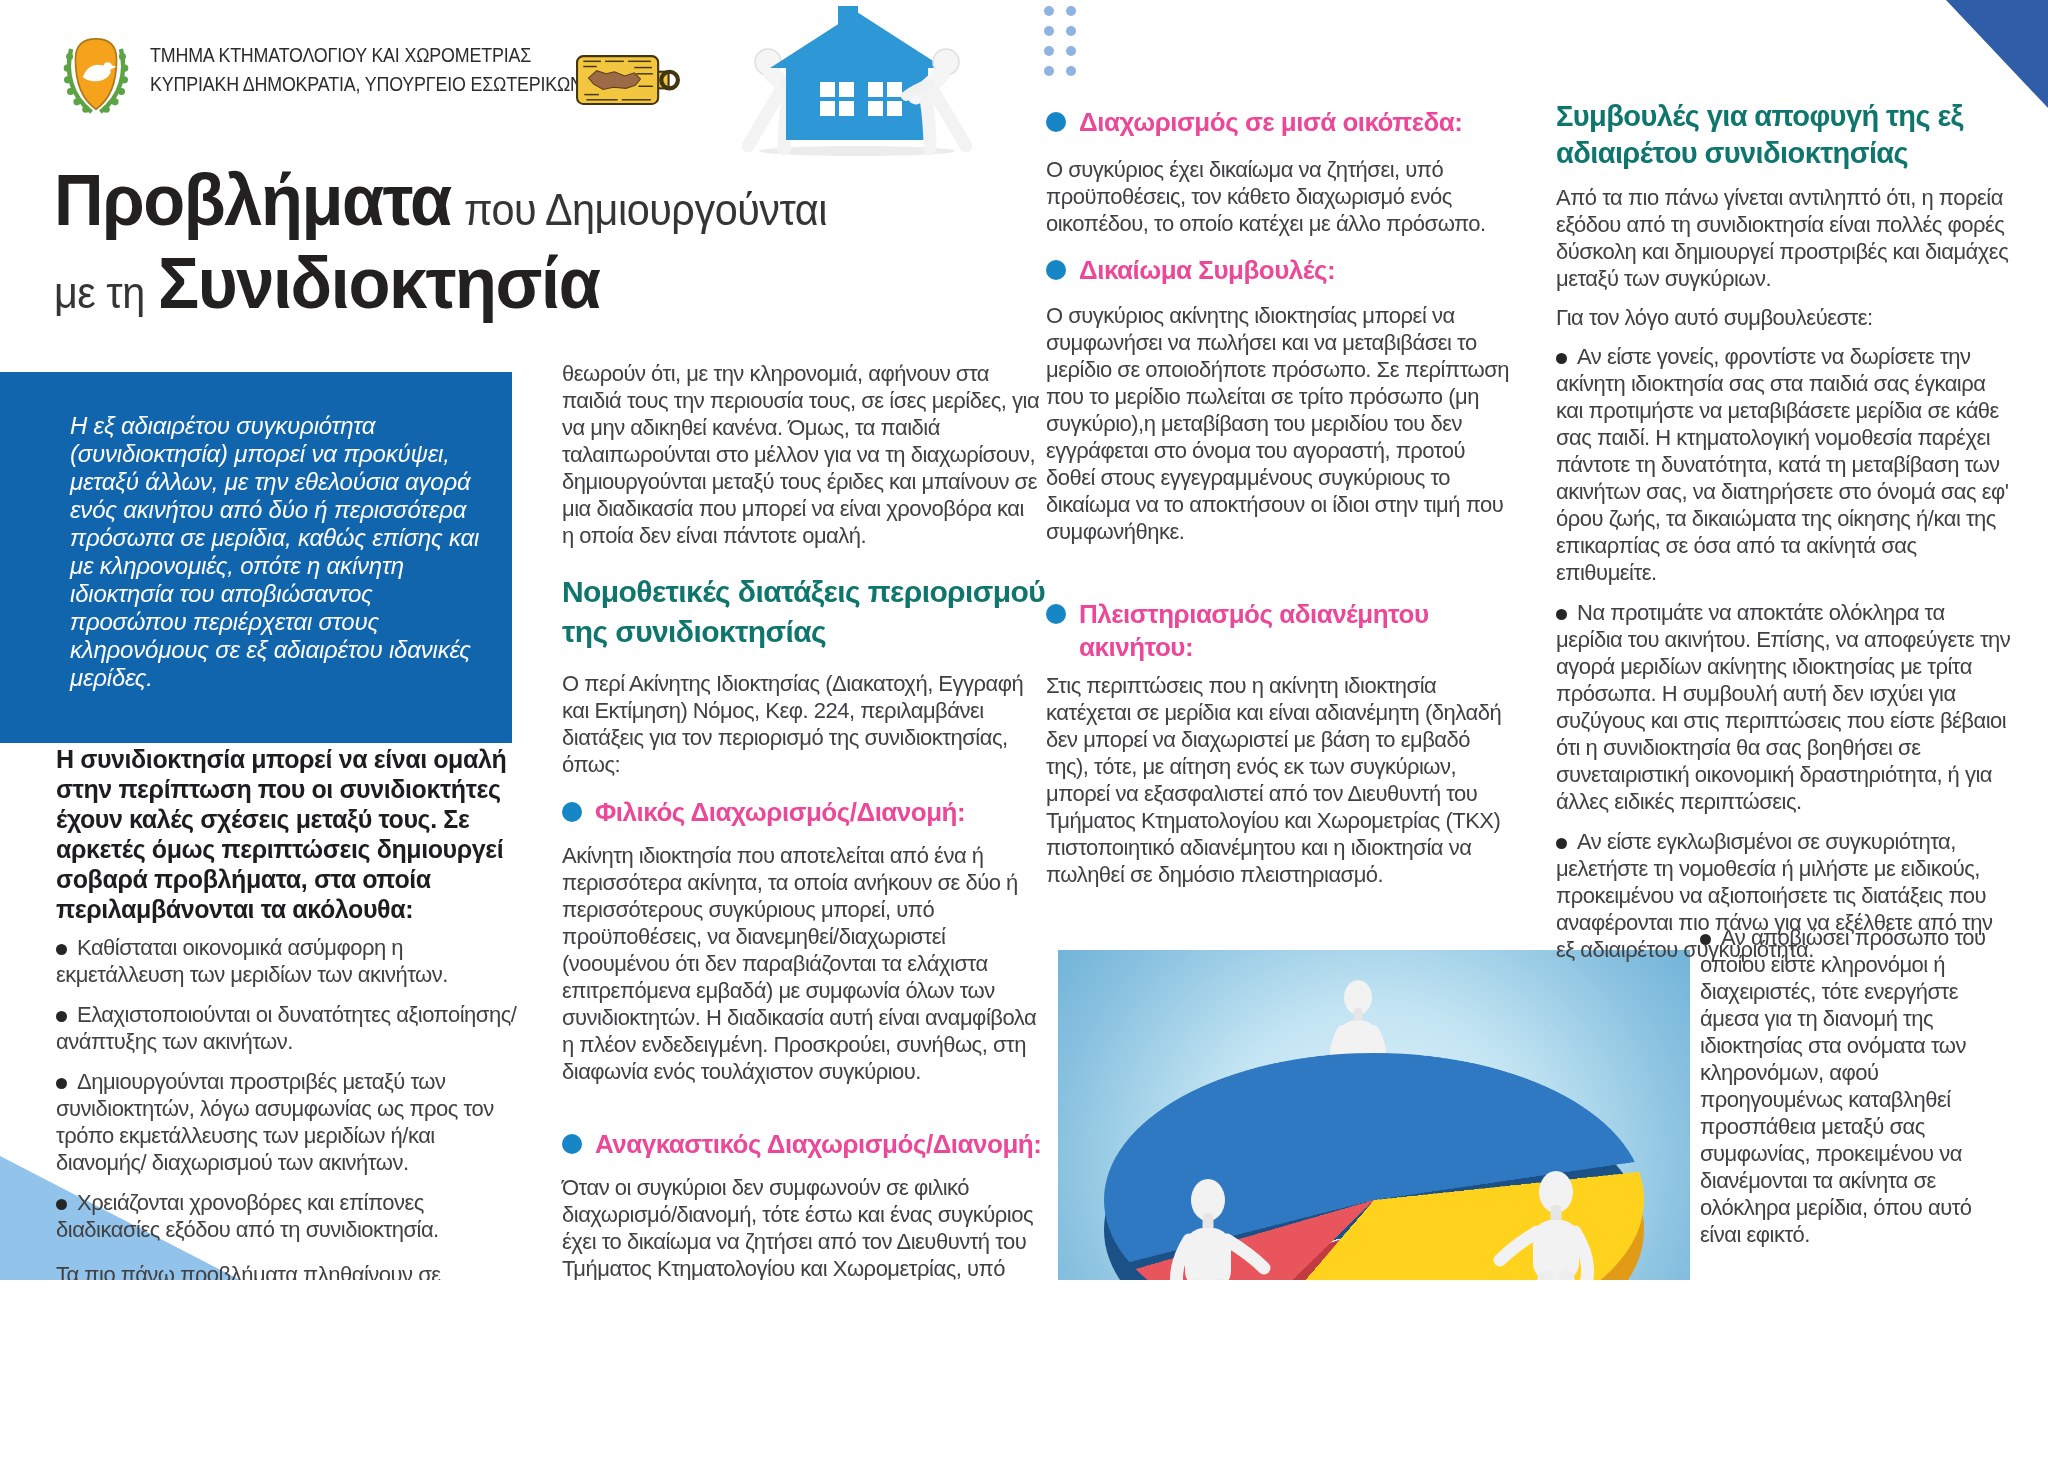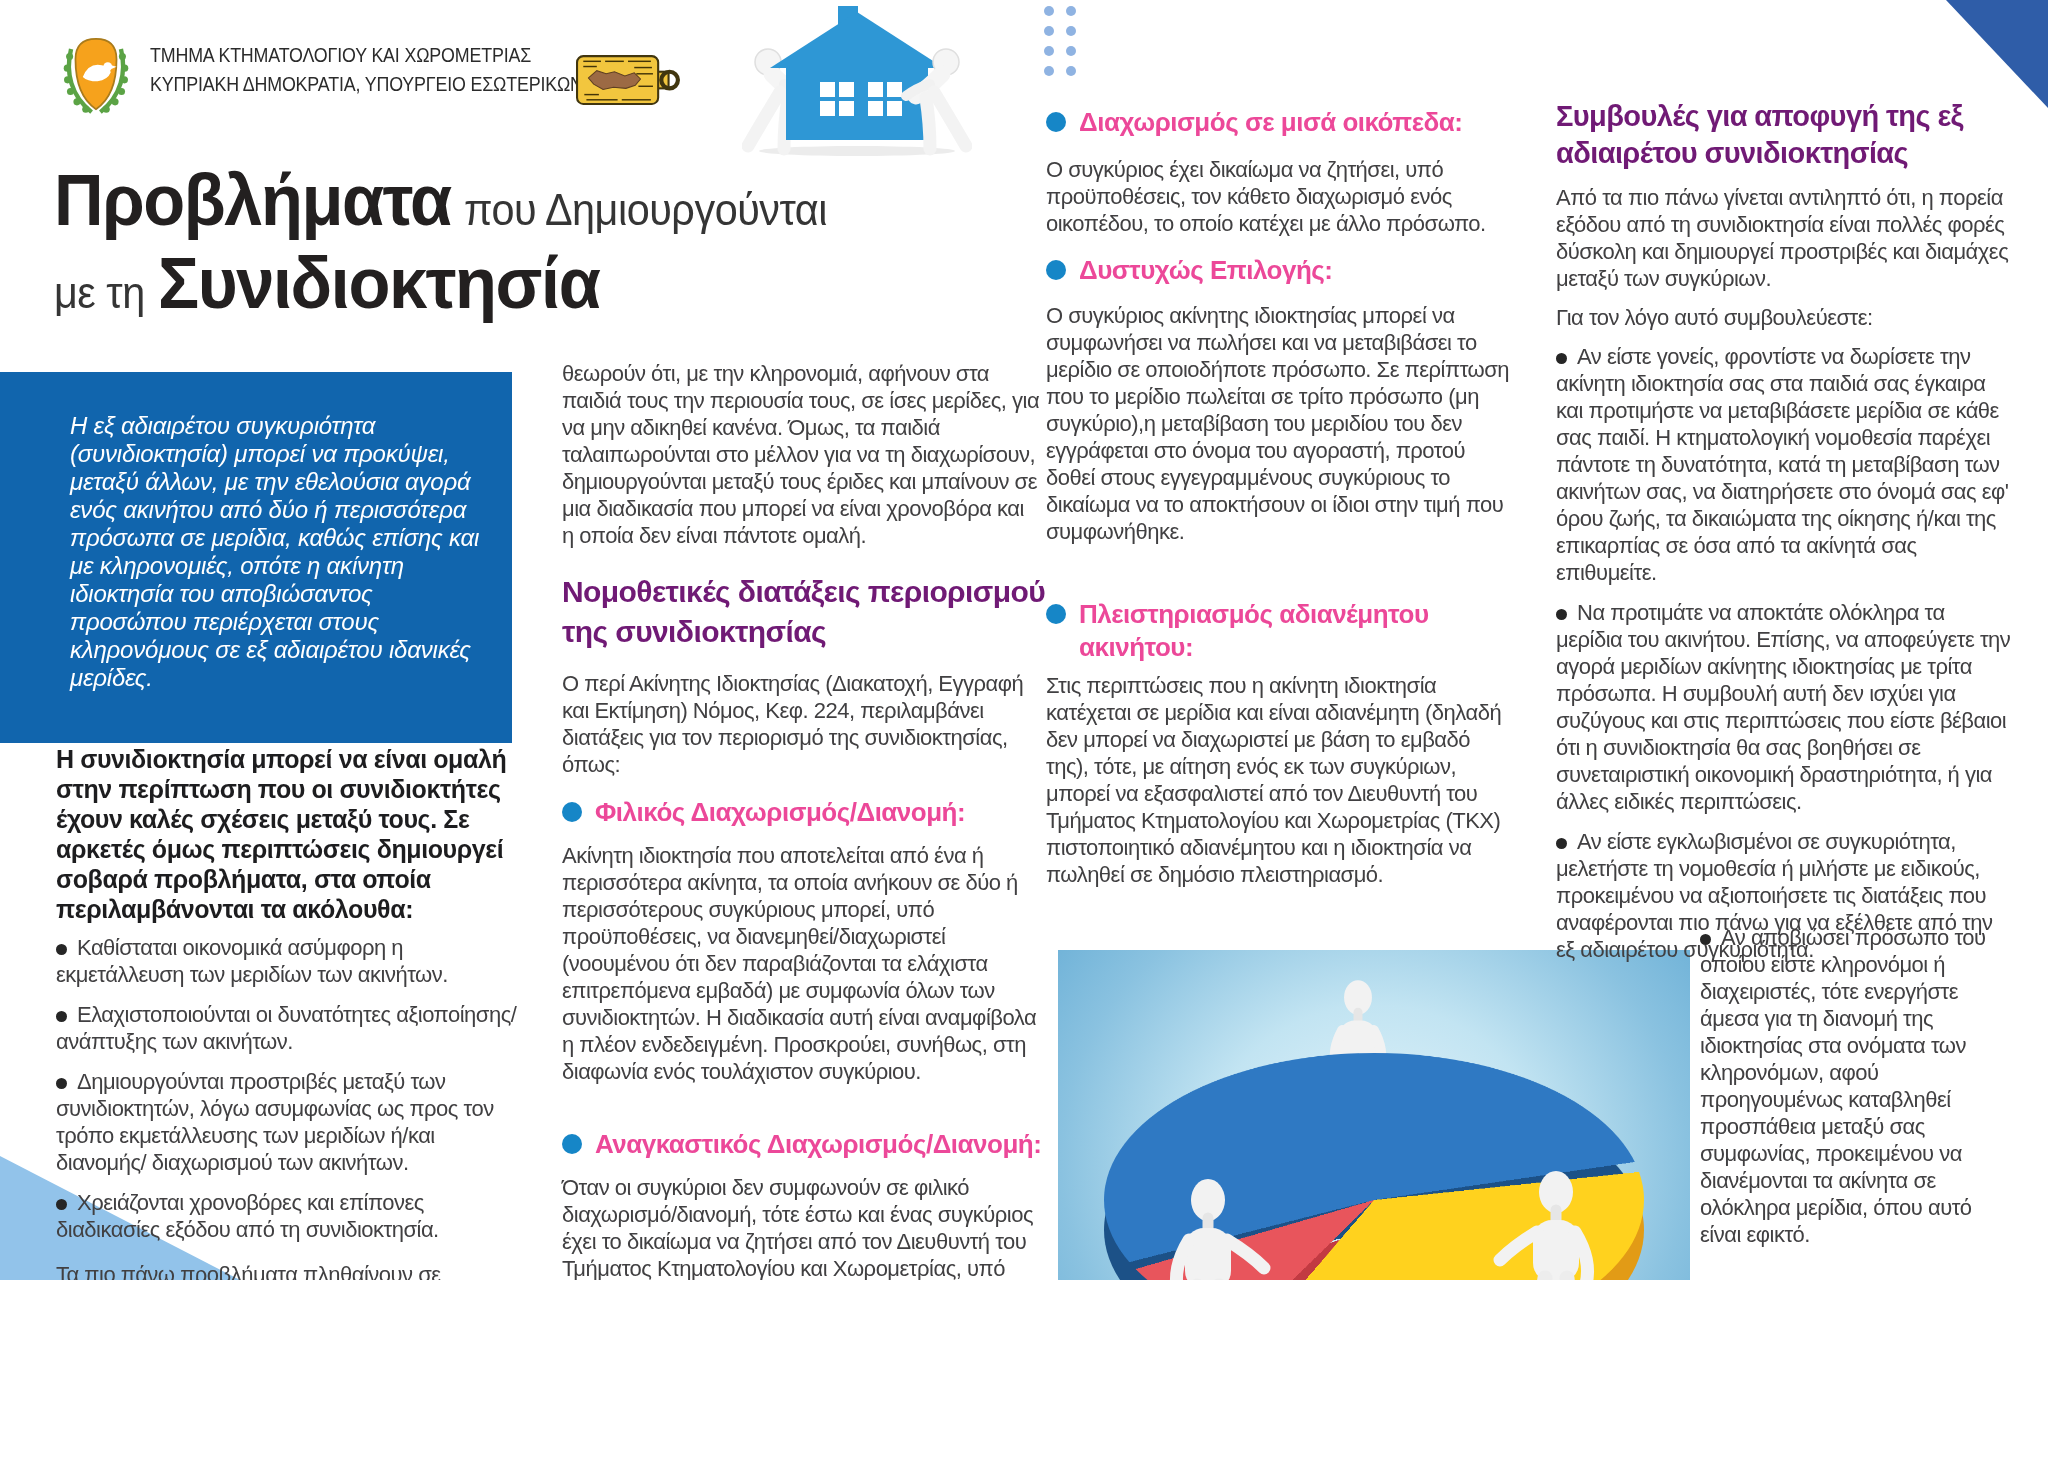--- a/index.html
+++ b/index.html
@@ -27,21 +27,21 @@
   
   .body-t{font-size:22px;line-height:27px;letter-spacing:-.5px;color:#414042;}
   .lead{left:56px;top:744px;width:470px;font-size:25px;line-height:30px;font-weight:700;
         color:#1d1d1f;letter-spacing:-.4px;}
   .col1-flow{left:56px;top:934px;width:472px;}
   .dot-li{margin-bottom:13px;}
   .dot-li::before{content:"";display:inline-block;width:11px;height:11px;border-radius:50%;
                   background:#262626;margin-right:10px;}
   .closing{margin-top:18px;}
   
-  .h-blue-lg{color:#701a75;font-weight:700;font-size:30px;line-height:40px;letter-spacing:-.6px;}
+  .h-blue-lg{color:#0f766e;font-weight:700;font-size:30px;line-height:40px;letter-spacing:-.6px;}
   .sec-head{display:flex;align-items:flex-start;gap:13px;color:#ec4899;font-weight:700;
             font-size:26px;line-height:33px;letter-spacing:-.5px;}
   .sec-dot{flex:0 0 auto;width:20px;height:20px;border-radius:50%;background:#1686C7;margin-top:6px;}
   
   .dots{left:1044px;top:6px;display:grid;grid-template-columns:10px 10px;gap:10px 12px;}
   .dots span{width:10px;height:10px;border-radius:50%;background:#8FB3E2;display:block;}
   
   .pie-wrap{left:1058px;top:950px;width:632px;height:507px;overflow:hidden;
             background:radial-gradient(ellipse at 50% 42%, #E6F5FB 0%, #C2E4F2 38%, #8AC2E0 70%, #60A9D3 100%);}
   .pie-layer{position:absolute;left:46px;width:540px;height:540px;border-radius:50%;}
@@ -196,21 +196,21 @@
   <div class="abs body-t" style="left:562px;top:1174px;width:478px">Όταν οι συγκύριοι δεν συμφωνούν σε φιλικό διαχωρισμό/διανομή, τότε έστω και ένας συγκύριος έχει το δικαίωμα να ζητήσει από τον Διευθυντή του Τμήματος Κτηματολογίου και Χωρομετρίας, υπό προϋποθέσεις, τον αναγκαστικό διαχωρισμό/διανομή της ακίνητης ιδιοκτησίας που κατέχεται σε μερίδια, με σκοπό την κατάργηση της συνιδιοκτησίας.</div>
 
   <div class="abs sec-head" style="left:1046px;top:106px;width:470px">
     <span class="sec-dot"></span>
     <span>Διαχωρισμός σε μισά οικόπεδα:</span>
   </div>
   <div class="abs body-t" style="left:1046px;top:156px;width:468px">Ο συγκύριος έχει δικαίωμα να ζητήσει, υπό προϋποθέσεις, τον κάθετο διαχωρισμό ενός οικοπέδου, το οποίο κατέχει με άλλο πρόσωπο.</div>
 
   <div class="abs sec-head" style="left:1046px;top:254px;width:470px">
     <span class="sec-dot"></span>
-    <span>Δυστυχώς Επιλογής:</span>
+    <span>Δικαίωμα Συμβουλές:</span>
   </div>
   <div class="abs body-t" style="left:1046px;top:302px;width:468px">Ο συγκύριος ακίνητης ιδιοκτησίας μπορεί να συμφωνήσει να πωλήσει και να μεταβιβάσει το μερίδιο σε οποιοδήποτε πρόσωπο. Σε περίπτωση που το μερίδιο πωλείται σε τρίτο πρόσωπο (μη συγκύριο),η μεταβίβαση του μεριδίου του δεν εγγράφεται στο όνομα του αγοραστή, προτού δοθεί στους εγγεγραμμένους συγκύριους το δικαίωμα να το αποκτήσουν οι ίδιοι στην τιμή που συμφωνήθηκε.</div>
 
   <div class="abs sec-head" style="left:1046px;top:598px;width:436px">
     <span class="sec-dot"></span>
     <span>Πλειστηριασμός αδιανέμητου ακινήτου:</span>
   </div>
   <div class="abs body-t" style="left:1046px;top:672px;width:468px">Στις περιπτώσεις που η ακίνητη ιδιοκτησία κατέχεται σε μερίδια και είναι αδιανέμητη (δηλαδή δεν μπορεί να διαχωριστεί με βάση το εμβαδό της), τότε, με αίτηση ενός εκ των συγκύριων, μπορεί να εξασφαλιστεί από τον Διευθυντή του Τμήματος Κτηματολογίου και Χωρομετρίας (ΤΚΧ) πιστοποιητικό αδιανέμητου και η ιδιοκτησία να πωληθεί σε δημόσιο πλειστηριασμό.</div>
 
   <div class="abs pie-wrap">

